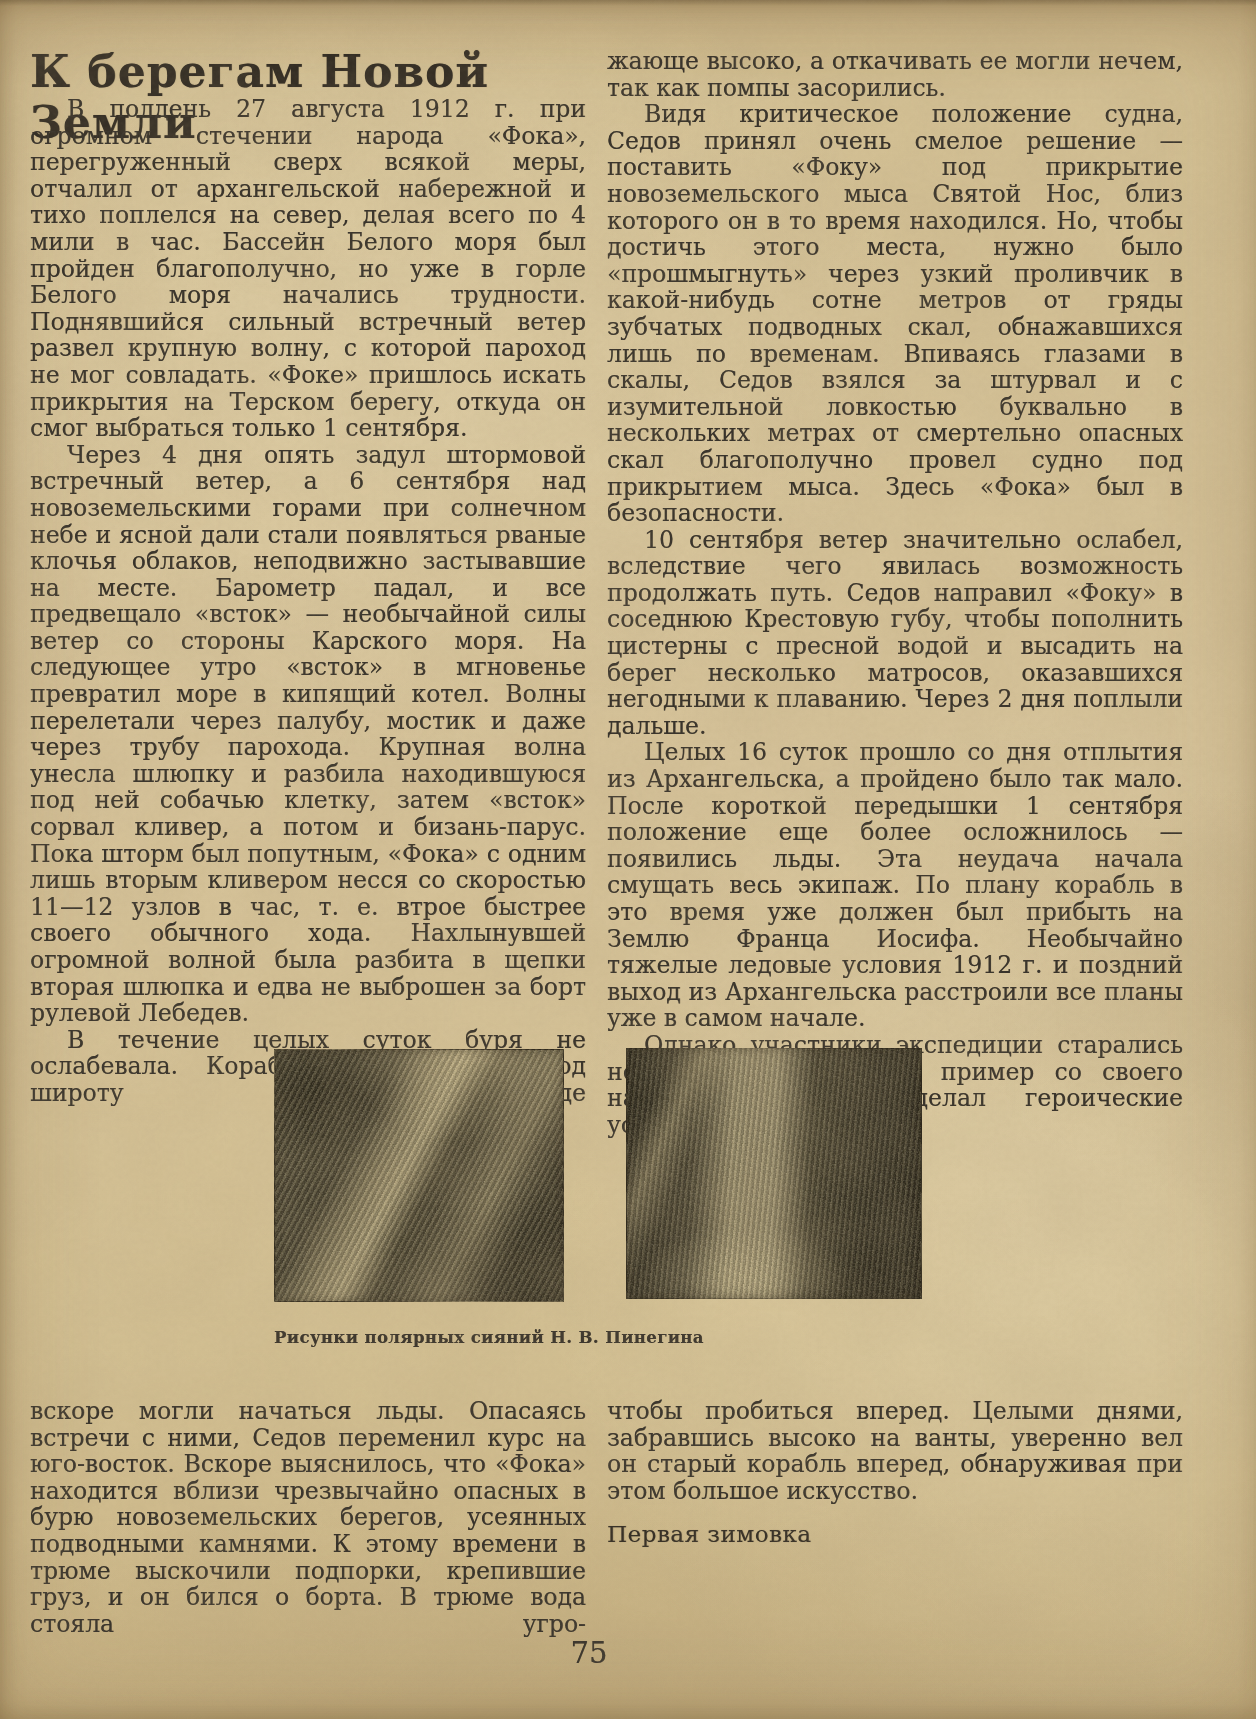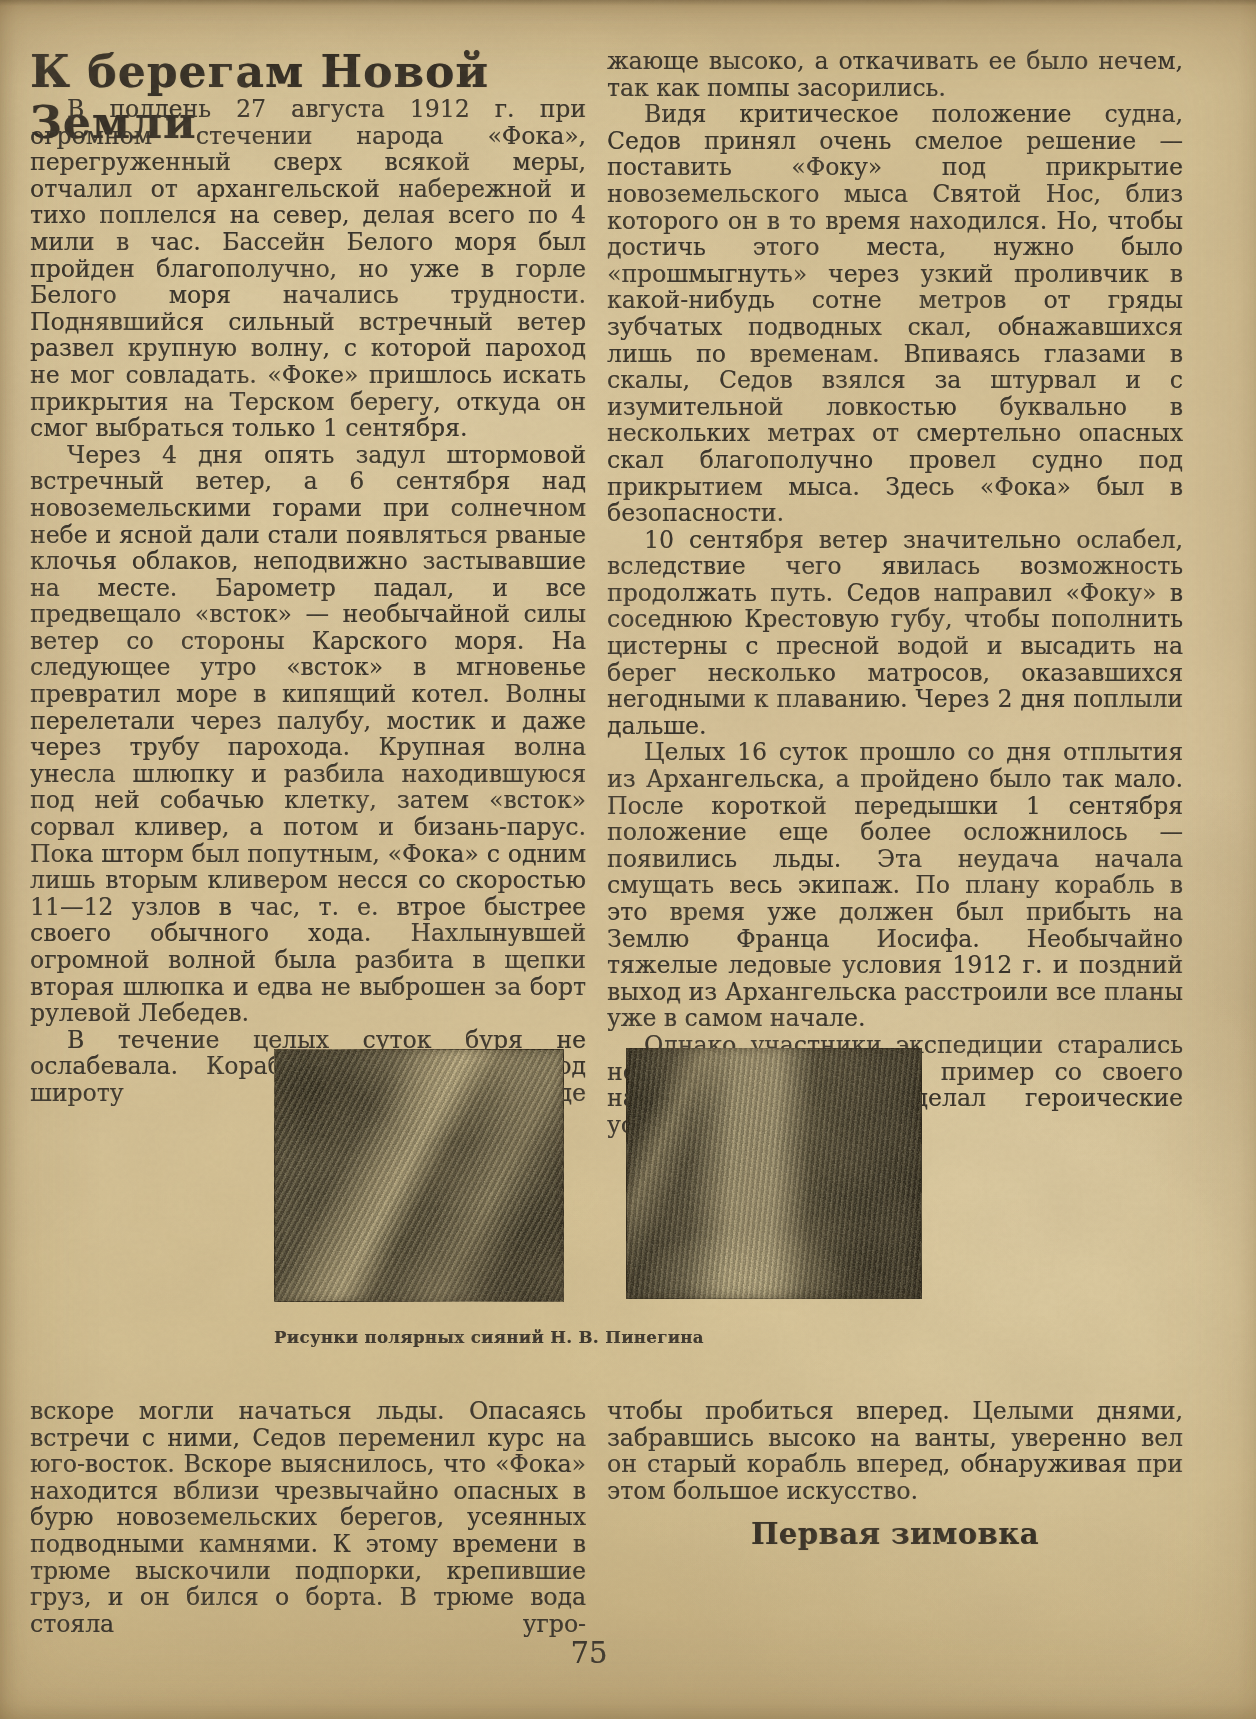--- a/index.html
+++ b/index.html
@@ -38,22 +38,22 @@
   .col p{margin:0;text-align:justify;text-indent:37px;}
   .col p.noindent{text-indent:0;}
   .col p.runover{text-align-last:justify;}
   .top-left{left:30px;top:96px;width:556px;}
   .top-right{left:607px;top:48px;width:576px;}
   .bottom-left{left:30px;top:1398px;width:556px;}
   .bottom-right{left:607px;top:1398px;width:576px;}
 
   h2.subhead{
     margin:17px 0 11px 0;
-    font-size:29px;font-weight:bold;letter-spacing:0.5px;color:#322c23;
-    text-align:center;text-indent:0;
+    font-size:23px;font-weight:normal;letter-spacing:0.5px;color:#322c23;
+    text-align:left;text-indent:0;
     text-shadow:0.4px 0.4px 0.7px rgba(50,42,32,0.5);
   }
 
   .fig{
     position:absolute;
     box-sizing:border-box;
     border:1px solid rgba(42,36,22,0.4);
     box-shadow:inset 0 0 10px rgba(30,25,13,0.45);
   }
   #fig1{
@@ -123,21 +123,21 @@
 
   <h1 class="title">К берегам Новой Земли</h1>
 
   <div class="col top-left">
       <p>В полдень 27 августа 1912 г. при огромном стечении народа «Фока», перегруженный сверх всякой меры, отчалил от архангельской набережной и тихо поплелся на север, делая всего по 4 мили в час. Бассейн Белого моря был пройден благополучно, но уже в горле Белого моря начались трудности. Поднявшийся сильный встречный ветер развел крупную волну, с которой пароход не мог совладать. «Фоке» пришлось искать прикрытия на Терском берегу, откуда он смог выбраться только 1 сентября.</p>
       <p>Через 4 дня опять задул штормовой встречный ветер, а 6 сентября над новоземельскими горами при солнечном небе и ясной дали стали появляться рваные клочья облаков, неподвижно застывавшие на месте. Барометр падал, и все предвещало «всток» — необычайной силы ветер со стороны Карского моря. На следующее утро «всток» в мгновенье превратил море в кипящий котел. Волны перелетали через палубу, мостик и даже через трубу парохода. Крупная волна унесла шлюпку и разбила находившуюся под ней собачью клетку, затем «всток» сорвал кливер, а потом и бизань-парус. Пока шторм был попутным, «Фока» с одним лишь вторым кливером несся со скоростью 11—12 узлов в час, т. е. втрое быстрее своего обычного хода. Нахлынувшей огромной волной была разбита в щепки вторая шлюпка и едва не выброшен за борт рулевой Лебедев.</p>
       <p class="runover">В течение целых суток буря не ослабевала. Корабль занесло уже под широту 75°, где</p>
     </div>
 
   <div class="col top-right">
-      <p class="noindent">жающе высоко, а откачивать ее было нечем, так как помпы засорились.</p>
+      <p class="noindent">жающе высоко, а откачивать ее могли нечем, так как помпы засорились.</p>
       <p>Видя критическое положение судна, Седов принял очень смелое решение — поставить «Фоку» под прикрытие новоземельского мыса Святой Нос, близ которого он в то время находился. Но, чтобы достичь этого места, нужно было «прошмыгнуть» через узкий проливчик в какой-нибудь сотне метров от гряды зубчатых подводных скал, обнажавшихся лишь по временам. Впиваясь глазами в скалы, Седов взялся за штурвал и с изумительной ловкостью буквально в нескольких метрах от смертельно опасных скал благополучно провел судно под прикрытием мыса. Здесь «Фока» был в безопасности.</p>
       <p>10 сентября ветер значительно ослабел, вследствие чего явилась возможность продолжать путь. Седов направил «Фоку» в соседнюю Крестовую губу, чтобы пополнить цистерны с пресной водой и высадить на берег несколько матросов, оказавшихся негодными к плаванию. Через 2 дня поплыли дальше.</p>
       <p>Целых 16 суток прошло со дня отплытия из Архангельска, а пройдено было так мало. После короткой передышки 1 сентября положение еще более осложнилось — появились льды. Эта неудача начала смущать весь экипаж. По плану корабль в это время уже должен был прибыть на Землю Франца Иосифа. Необычайно тяжелые ледовые условия 1912 г. и поздний выход из Архангельска расстроили все планы уже в самом начале.</p>
       <p class="runover">Однако участники экспедиции старались не падать духом, беря пример со своего начальника. Седов делал героические усилия,</p>
     </div>
 
   <div class="fig" id="fig1">
     <svg>
         <rect width="100%" height="100%" filter="url(#figGrainDark)" opacity="0.55"></rect>
         <rect width="100%" height="100%" filter="url(#figGrainLight)" opacity="0.4"></rect>

